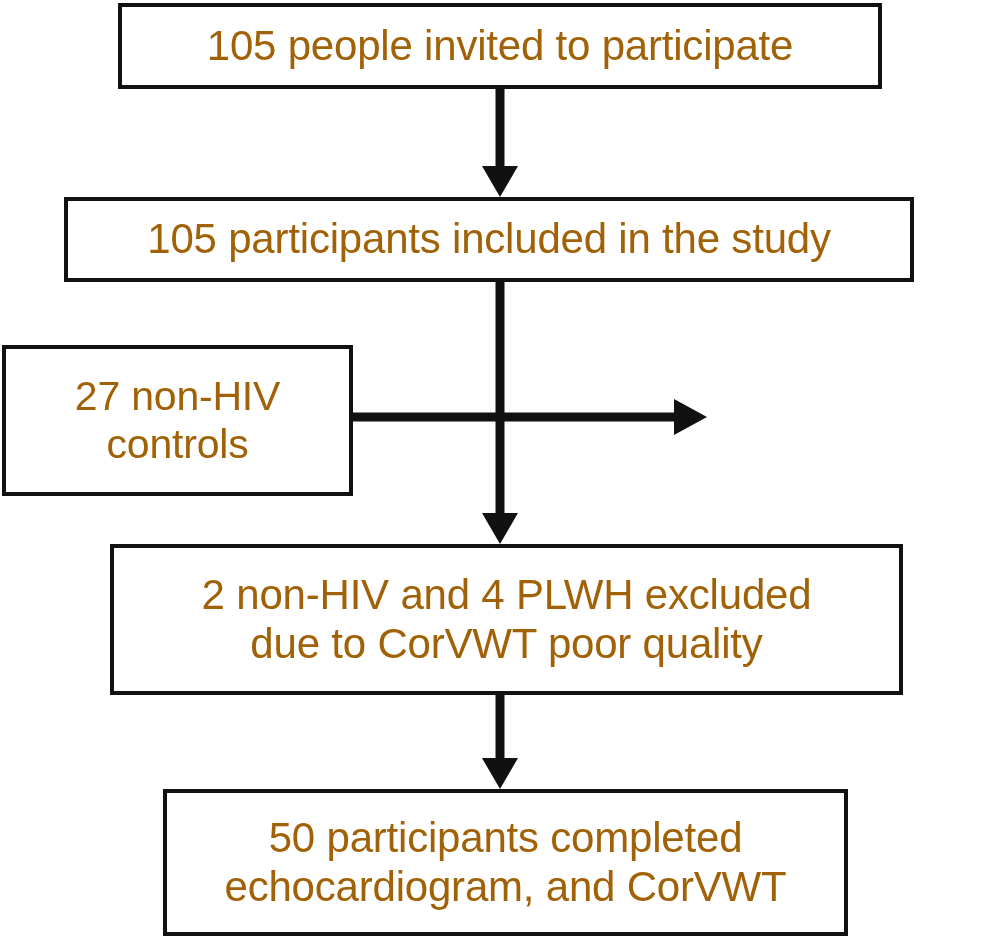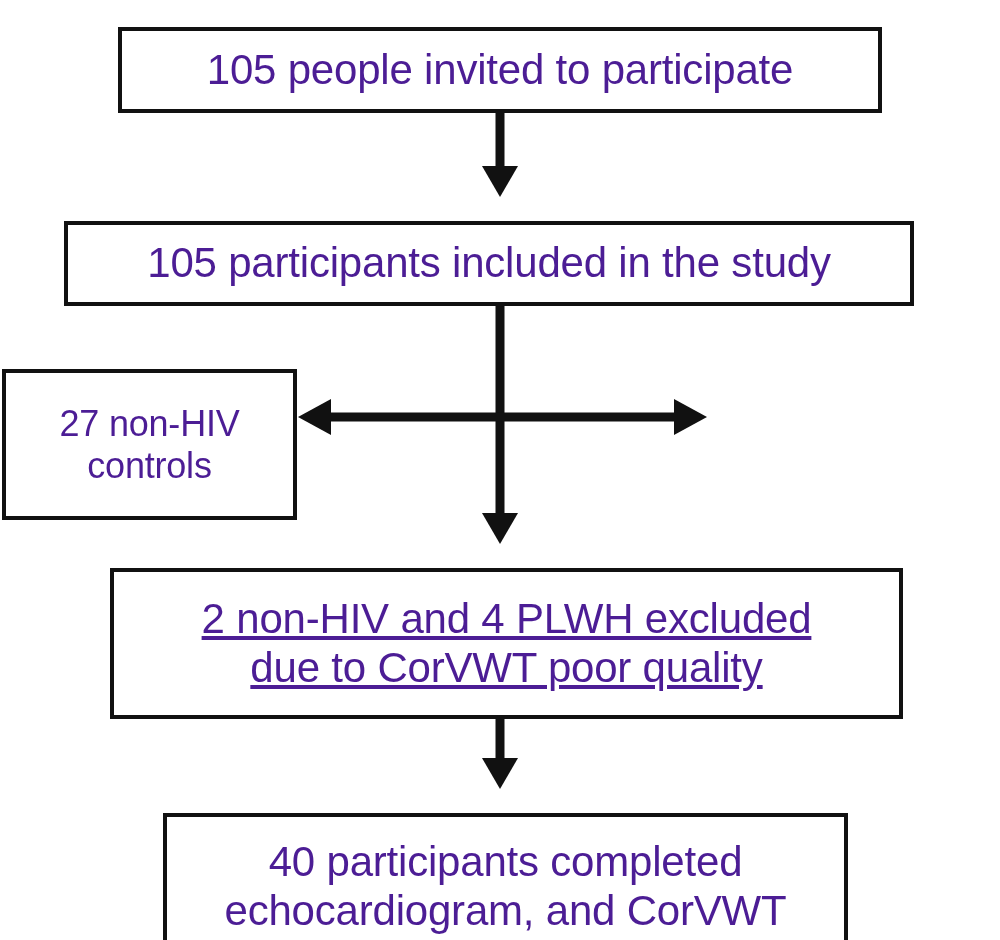--- a/index.html
+++ b/index.html
@@ -21,50 +21,48 @@
   }
   .node {
     position: absolute;
     box-sizing: border-box;
     border: 4px solid #111111;
     background: #ffffff;
     display: flex;
     align-items: center;
     justify-content: center;
     text-align: center;
-    color: #4c1d95;
+    color: #a16207;
     font-family: "Liberation Sans", sans-serif;
     font-weight: 400;
     line-height: 1.16;
     letter-spacing: -0.2px;
     white-space: pre-line;
     padding: 2px 15px;
-    margin-top: 24px;
   }
   
   #node-invited {
     left: 118px;  top: 3px;   width: 764px; height: 86px;
     font-size: 42px;
   }
   #node-included {
     left: 64px;   top: 197px; width: 850px; height: 85px;
     font-size: 42px;
   }
   #node-controls {
-    left: 2px;    top: 345px; width: 295px; height: 151px;
-    font-size: 36px;
+    left: 2px;    top: 345px; width: 351px; height: 151px;
+    font-size: 41px;
   }
   #node-plwh {
     left: 705px;  top: 372px; width: 293px; height: 86px;
     font-size: 42px;
   }
   #node-excluded {
     left: 110px;  top: 544px; width: 793px; height: 151px;
     font-size: 42px;
-    text-decoration: underline;
   }
   #node-completed {
     left: 163px;  top: 789px; width: 685px; height: 147px;
     font-size: 42px;
   }
   
   #connectors {
     position: absolute;
     left: 0; top: 0;
     width: 1000px;
@@ -109,16 +107,16 @@
 
   <div class="node" id="node-included">105 participants included in the study</div>
 
   <div class="node" id="node-controls">27 non-HIV
 controls</div>
 
 
   <div class="node" id="node-excluded">2 non-HIV and 4 PLWH excluded
 due to CorVWT poor quality</div>
 
-  <div class="node" id="node-completed">40 participants completed
+  <div class="node" id="node-completed">50 participants completed
 echocardiogram, and CorVWT</div>
 
 </div>
 
 </body></html>

